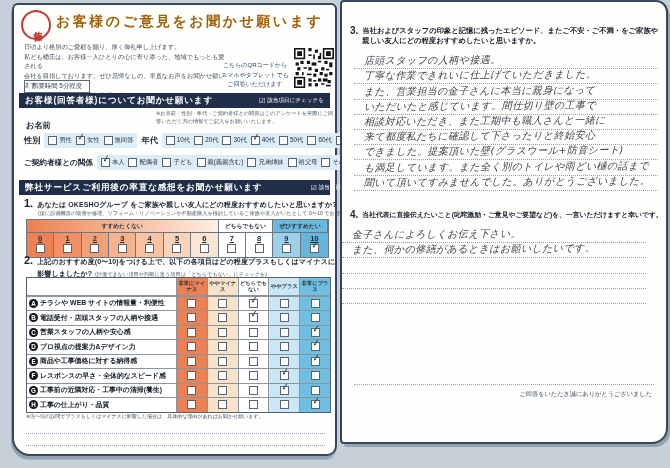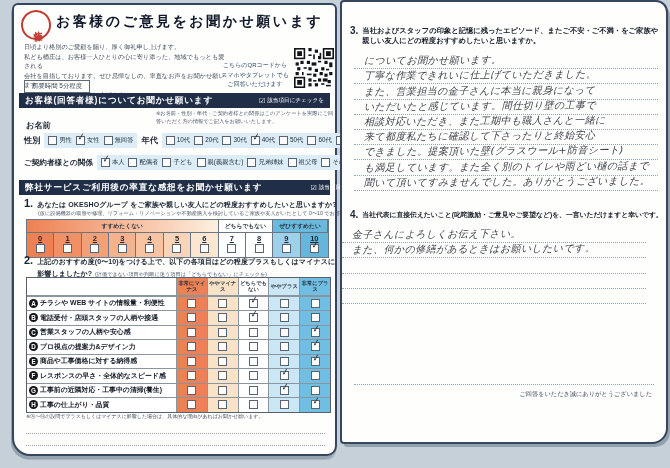--- a/index.html
+++ b/index.html
@@ -22,21 +22,21 @@
   }
   
   .stamp{
     position:absolute;left:7px;top:5px;width:26px;height:26px;border:2px solid #c23b32;
     border-radius:50%;color:#c23b32;display:flex;align-items:center;justify-content:center;
     transform:rotate(-8deg);
   }
   .stamp span{writing-mode:vertical-rl;font-size:9px;font-weight:bold;letter-spacing:1px;}
   .title{
     position:absolute;left:42px;top:8px;margin:0;font-size:14px;font-weight:bold;
-    letter-spacing:2.5px;color:#0f172a;white-space:nowrap;
+    letter-spacing:2.5px;color:#a16207;white-space:nowrap;
   }
   .intro{position:absolute;left:10px;top:37px;width:202px;font-size:6.2px;line-height:1.55;color:#414d5b;}
   .timebox{
     position:absolute;left:10px;top:75px;border:1px solid #5c6a78;padding:1px 7px;
     font-size:6.4px;color:#323e4c;
   }
   .qr-note{position:absolute;left:206px;top:56px;width:70px;text-align:center;font-size:6px;line-height:1.6;color:#2e486b;}
   .qr{position:absolute;left:280px;top:43px;}
   
   .bar{
@@ -541,21 +541,21 @@
 </div>
 
 <div class="page page-right">
 
   <div class="q-row" style="left:8px;top:24px;">
     <span class="qnum" style="font-size:10px;">3.</span>
     <span class="qtext-wrap" style="width:296px;white-space:normal;">当社およびスタッフの印象と記憶に残ったエピソード、またご不安・ご不満・をご家族や親しい友人にどの程度おすすめしたいと思いますか。</span>
   </div>
   <div class="lines" style="left:12px;top:52px;width:304px;">
       <div class="hline">
-        <span class="hand">についてお聞かせ願います。</span>
+        <span class="hand">店頭スタッフの人柄や接遇。</span>
       </div>
       <div class="hline">
         <span class="hand">丁寧な作業できれいに仕上げていただきました。</span>
       </div>
       <div class="hline">
         <span class="hand">また、営業担当の金子さんに本当に親身になって</span>
       </div>
       <div class="hline">
         <span class="hand">いただいたと感じています。間仕切り壁の工事で</span>
       </div>

